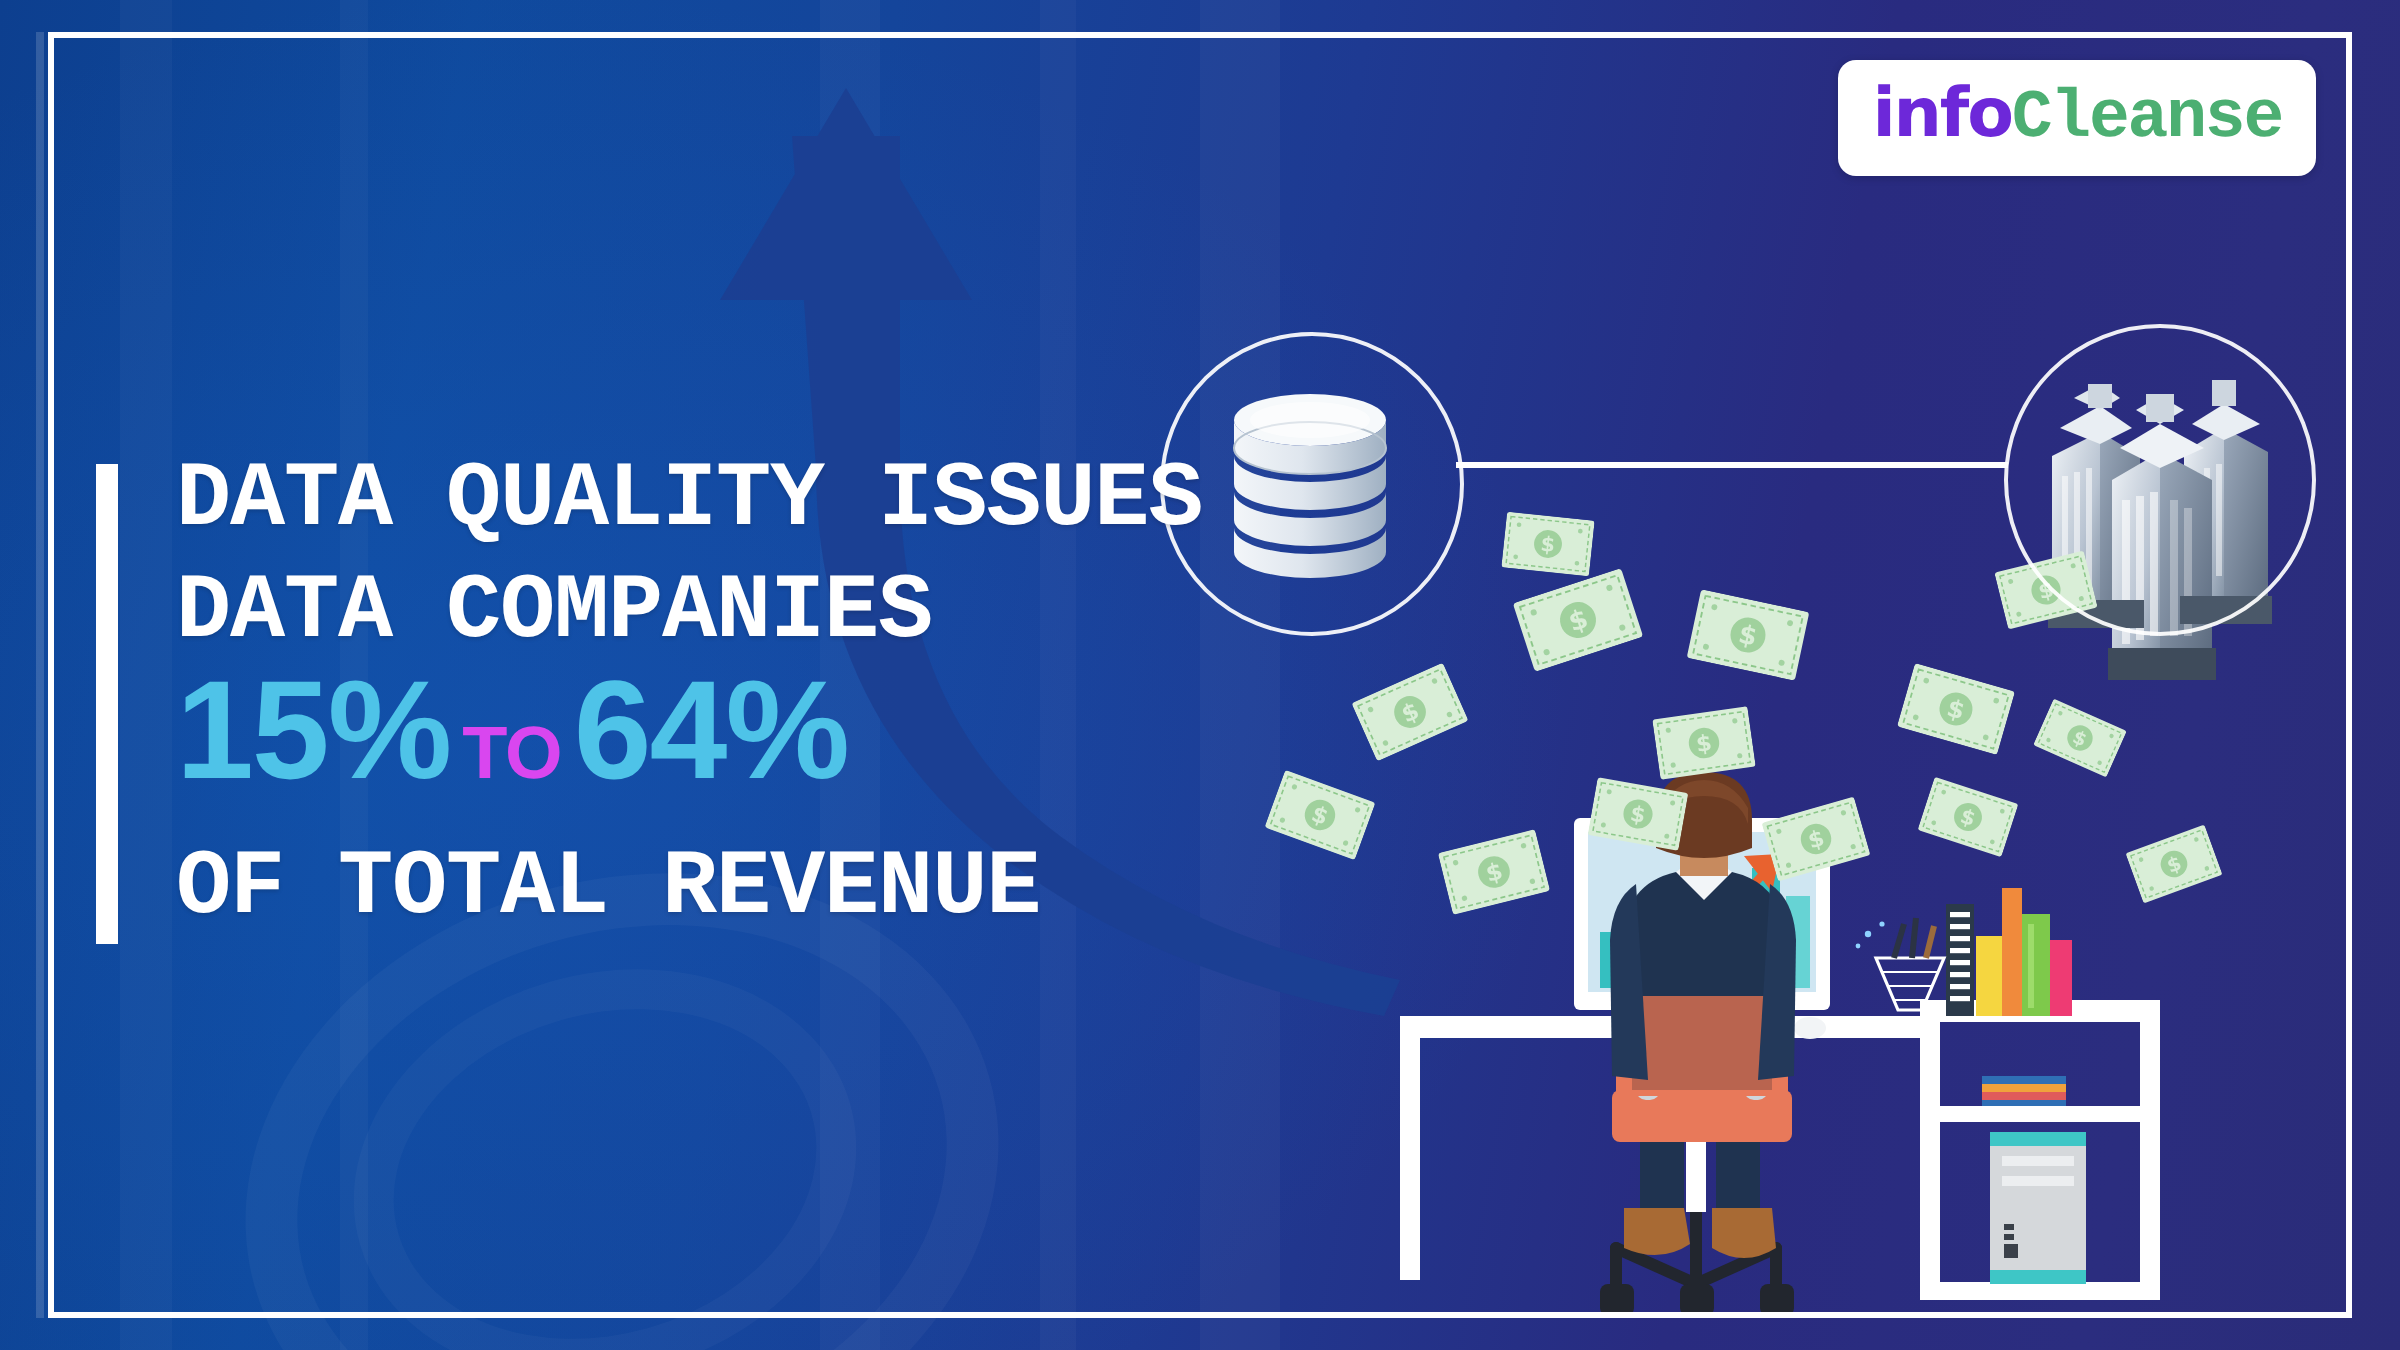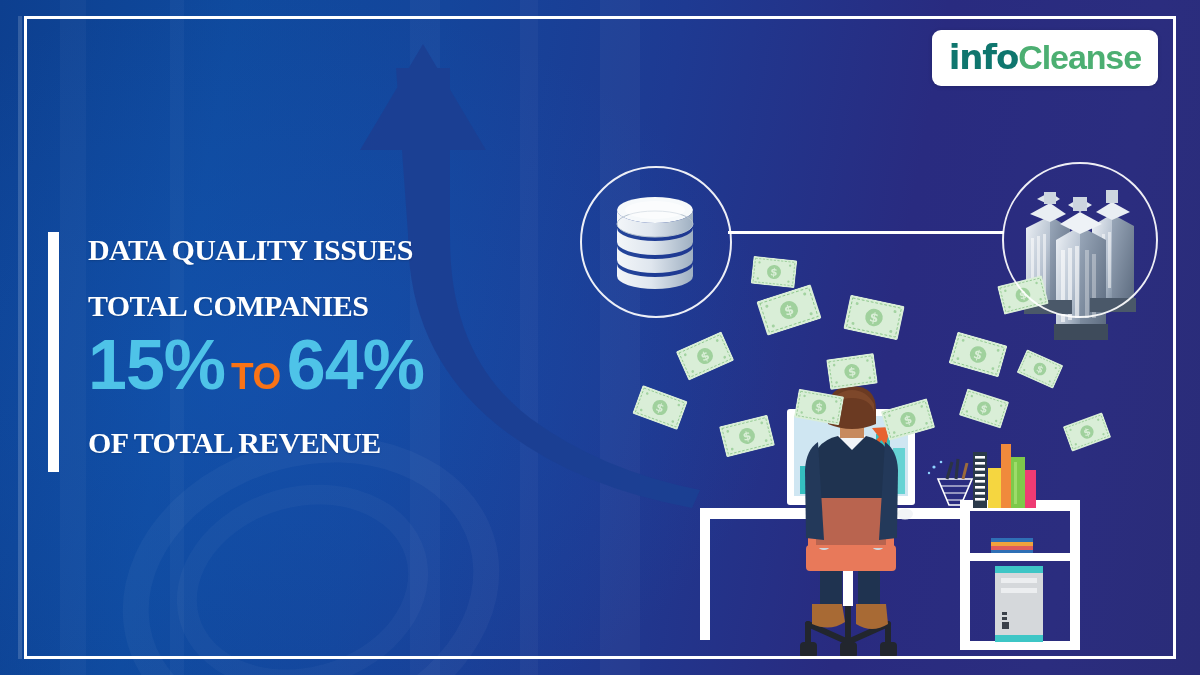--- a/index.html
+++ b/index.html
@@ -86,65 +86,65 @@
     border-radius: 9px;
     padding: 7px 17px 9px 17px;
     box-shadow: 0 1px 4px rgba(0,0,0,0.18);
     display: flex;
     align-items: baseline;
     letter-spacing: -1.1px;
   }
   .logo-info {
     font-size: 34px;
     font-weight: bold;
-    color: #0f766e;
+    color: #6d28d9;
     font-family: "DejaVu Sans", sans-serif;
   }
   .logo-cleanse {
     font-size: 34px;
     font-weight: bold;
     color: #4caf72;
-    font-family: Liberation Sans, sans-serif;
+    font-family: Liberation Mono, monospace;
   }
 
   
   .accent-bar {
     position: absolute;
     left: 48px; top: 232px;
     width: 11px; height: 240px;
     background: #ffffff;
   }
   .headline {
     position: absolute;
     left: 88px; top: 222px;
     width: 540px;
   }
   .hl-line {
     color: #ffffff;
-    font-family: Liberation Serif, serif;
+    font-family: Liberation Mono, monospace;
     font-weight: bold;
-    font-size: 30px;
+    font-size: 46px;
     line-height: 56px;
     letter-spacing: -0.6px;
     white-space: nowrap;
     text-shadow: 0 1px 2px rgba(0,0,0,0.16);
   }
   .hl-stat {
     line-height: 62px;
     white-space: nowrap;
   }
   .hl-num {
     color: #4ec3e8;
     font-family: "Liberation Sans", sans-serif;
     font-weight: bold;
     font-size: 70px;
     letter-spacing: -1px;
   }
   .hl-to {
-    color: #f97316;
+    color: #d946ef;
     font-family: "Liberation Sans", sans-serif;
     font-weight: bold;
     font-size: 37px;
     letter-spacing: -0.5px;
     padding: 0 6px;
   }
 
   
   .icon-circle {
     position: absolute;
@@ -508,21 +508,21 @@
         </svg></div>
     </div>
 
   <div class="icon-circle" id="circle-db"></div>
   <div class="connector"></div>
   <div class="icon-circle" id="circle-bld"></div>
 
   <div class="accent-bar"></div>
   <div class="headline">
     <div class="hl-line">DATA QUALITY ISSUES</div>
-    <div class="hl-line">TOTAL COMPANIES</div>
+    <div class="hl-line">DATA COMPANIES</div>
     <div class="hl-stat">
       <span class="hl-num">15%</span><span class="hl-to">TO</span><span class="hl-num">64%</span>
     </div>
     <div class="hl-line">OF TOTAL REVENUE</div>
   </div>
 
   <div class="logo-pill">
     <span class="logo-info">info</span>
       <span class="logo-cleanse">Cleanse</span>
   </div>

